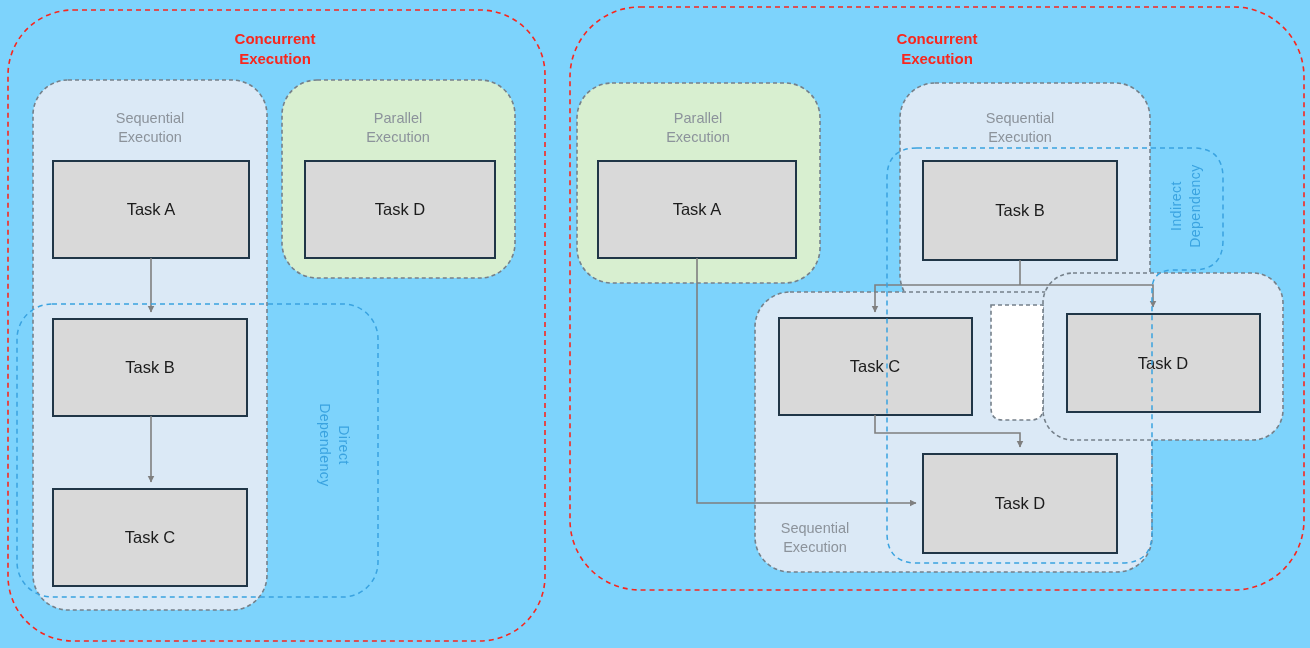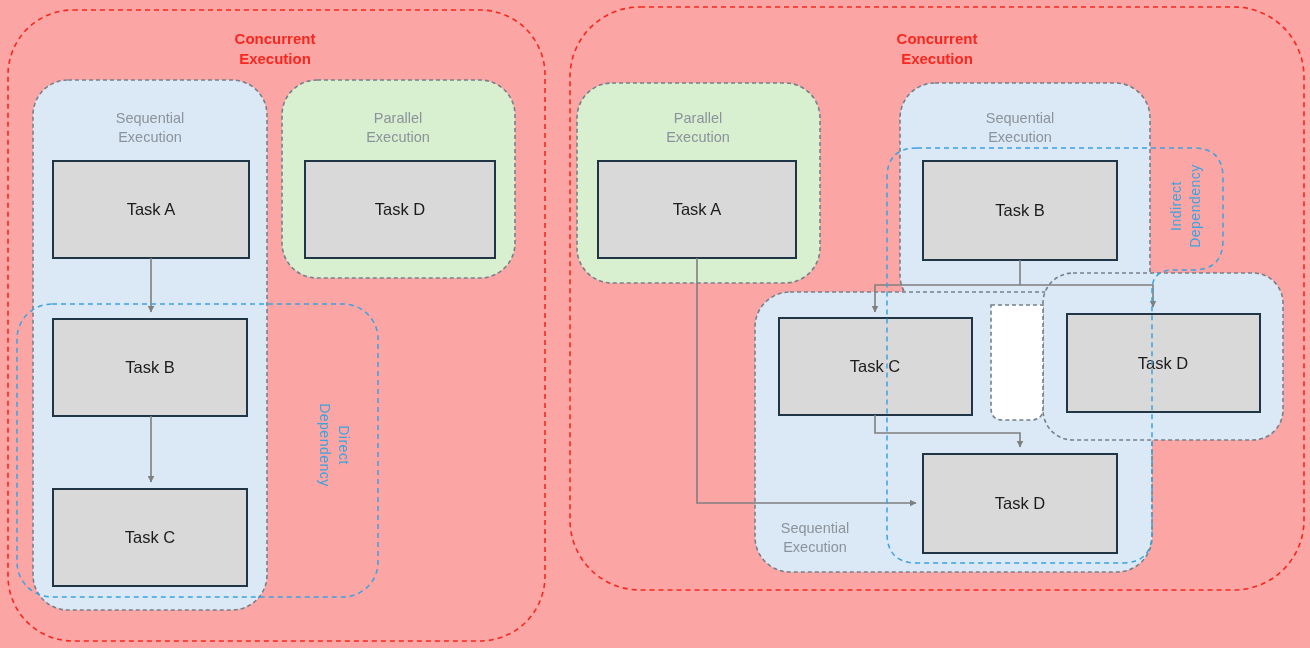--- a/index.html
+++ b/index.html
@@ -1,16 +1,16 @@
 <!DOCTYPE html>
 <html><head>
 <meta charset="utf-8">
 <style>
   html,body{margin:0;padding:0;background:#ffffff;}
-  .stage{position:relative;width:1310px;height:648px;background:#fca5a5;overflow:hidden;
+  .stage{position:relative;width:1310px;height:648px;background:#7dd3fc;overflow:hidden;
          font-family:"Liberation Sans", sans-serif;}
   svg{display:block;}
   text{font-family:"Liberation Sans", sans-serif;}
   .region-label{font-size:14.5px;fill:#8c939b;text-anchor:middle;}
   .task-label{font-size:16.5px;fill:#1c1c1c;text-anchor:middle;}
   .red-label{font-size:15px;font-weight:700;fill:#f8271e;text-anchor:middle;}
   .dep-label{font-size:14px;fill:#3aa3e0;text-anchor:middle;letter-spacing:.5px;}
   .red-border{fill:none;stroke:#f8271e;stroke-width:1.6;stroke-dasharray:5 4;}
   .gray-dash{stroke:#75808a;stroke-width:1.6;stroke-dasharray:4 3;}
   .blue-dash{fill:none;stroke:#3aa3e0;stroke-width:1.5;stroke-dasharray:5 4;}

